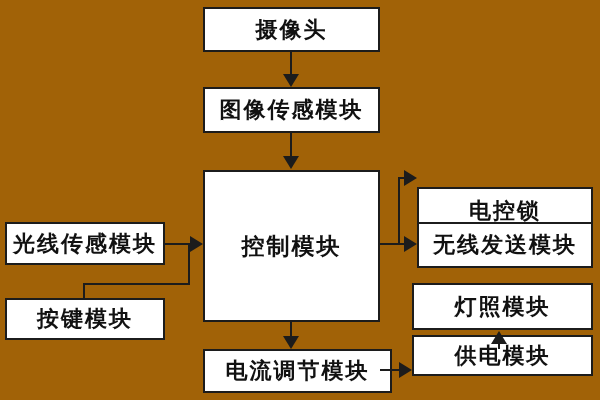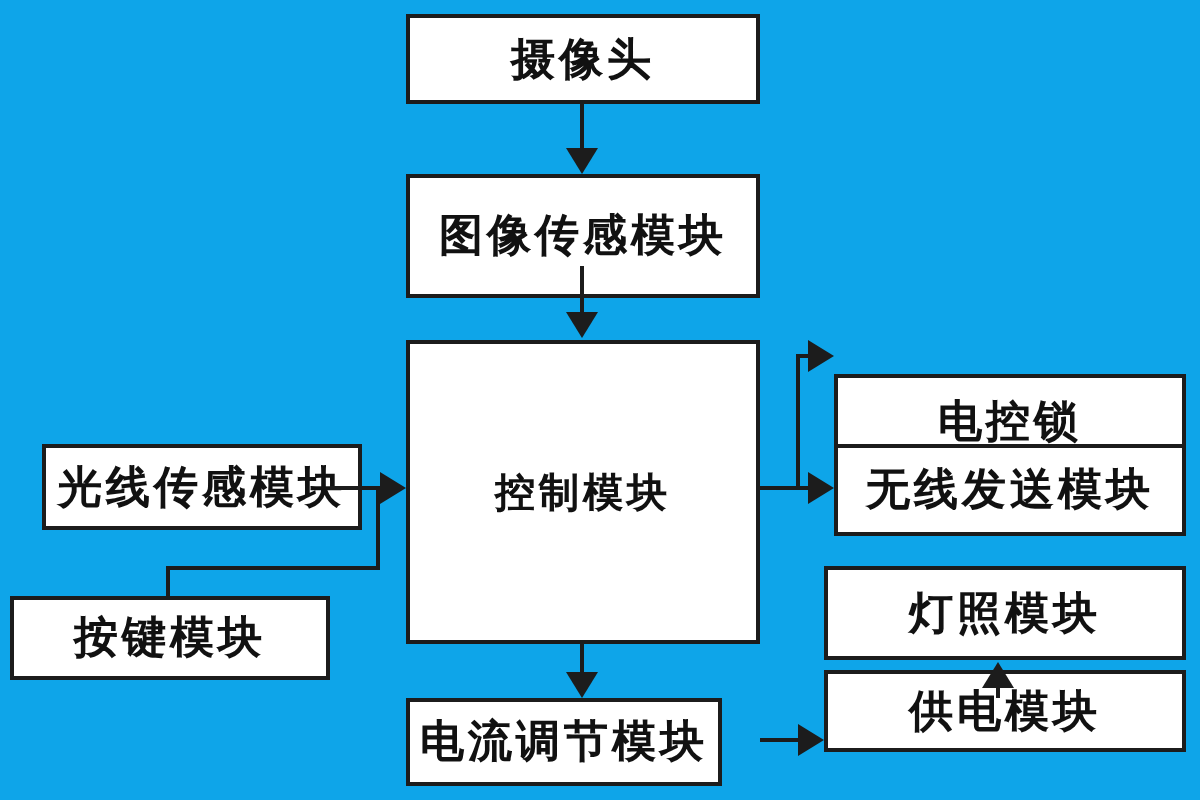--- a/index.html
+++ b/index.html
@@ -4,39 +4,39 @@
 <style>
   html, body {
     margin: 0;
     padding: 0;
     background: #ffffff;
   }
   .canvas {
     position: relative;
     width: 600px;
     height: 400px;
-    background: #0ea5e9;
+    background: #a16207;
     font-family: Liberation Mono, monospace;
     overflow: hidden;
   }
   .node {
     position: absolute;
     box-sizing: border-box;
     background: #ffffff;
     border: 2px solid #1c1c1c;
     display: flex;
     align-items: center;
     justify-content: center;
     font-weight: bold;
     color: #111111;
     font-size: 22px;
     letter-spacing: 2px;
     white-space: nowrap;
   }
-  .node.big { font-size: 20px; align-items: center; }
+  .node.big { font-size: 23px; align-items: center; }
   .hline, .vline {
     position: absolute;
     background: #1c1c1c;
   }
   .hline { height: 2px; }
   .vline { width: 2px; }
   .arrow-right {
     position: absolute;
     width: 0; height: 0;
     border-top: 8px solid transparent;
@@ -60,29 +60,29 @@
 </style>
 </head>
 <body>
 
 <div class="canvas">
 
   <div class="node" style="left:203px; top:7px; width:177px; height:45px;">
     <span>摄像头</span>
   </div>
 
-  <div class="node" style="left:203px; top:87px; width:177px; height:62px;">
+  <div class="node" style="left:203px; top:87px; width:177px; height:46px;">
     <span>图像传感模块</span>
   </div>
 
   <div class="node big" style="left:203px; top:170px; width:177px; height:152px;">
     <span>控制模块</span>
   </div>
 
-  <div class="node" style="left:5px; top:222px; width:160px; height:43px;margin-left:16px;">
+  <div class="node" style="left:5px; top:222px; width:160px; height:43px;">
     <span>光线传感模块</span>
   </div>
 
   <div class="node" style="left:5px; top:298px; width:160px; height:42px;">
     <span>按键模块</span>
   </div>
 
   <div class="node" style="left:417px; top:152px; width:176px; height:48px;margin-top:35px;">
     <span>电控锁</span>
   </div>
@@ -92,21 +92,21 @@
   </div>
 
   <div class="node" style="left:417px; top:222px; width:176px; height:46px;">
     <span>无线发送模块</span>
   </div>
 
   <div class="node" style="left:412px; top:335px; width:181px; height:41px;">
     <span>供电模块</span>
   </div>
 
-  <div class="node" style="left:203px; top:349px; width:158px; height:44px;text-align:center;">
+  <div class="node" style="left:203px; top:349px; width:189px; height:44px;text-align:center;">
     <span>电流调节模块</span>
   </div>
 
   <div class="vline" style="left:290px; top:52px; height:24px;"></div>
   <div class="arrow-down" style="left:283px; top:74px;"></div>
 
   <div class="vline" style="left:290px; top:133px; height:24px;"></div>
   <div class="arrow-down" style="left:283px; top:156px;"></div>
 
   <div class="hline" style="left:165px; top:243px; width:26px;"></div>

